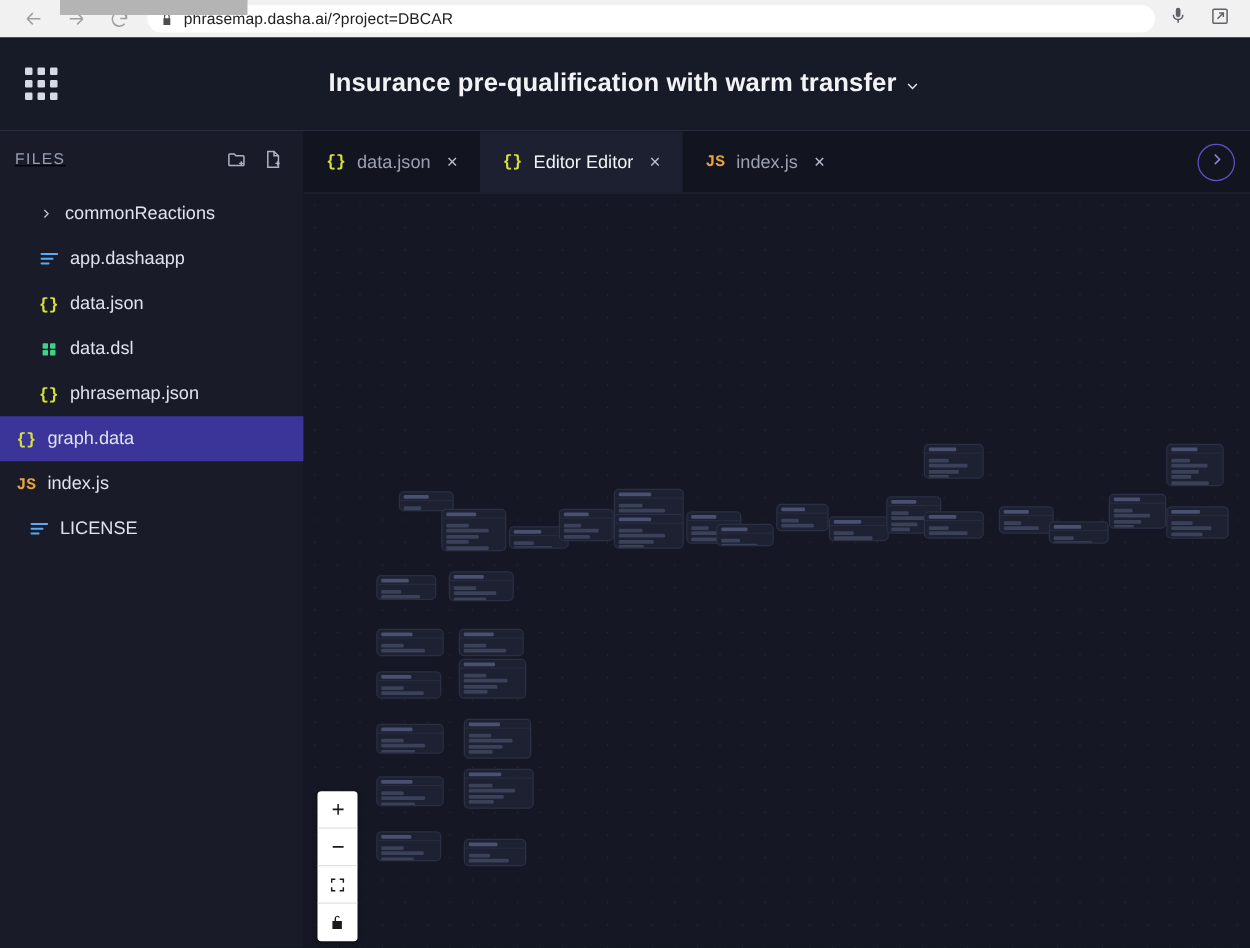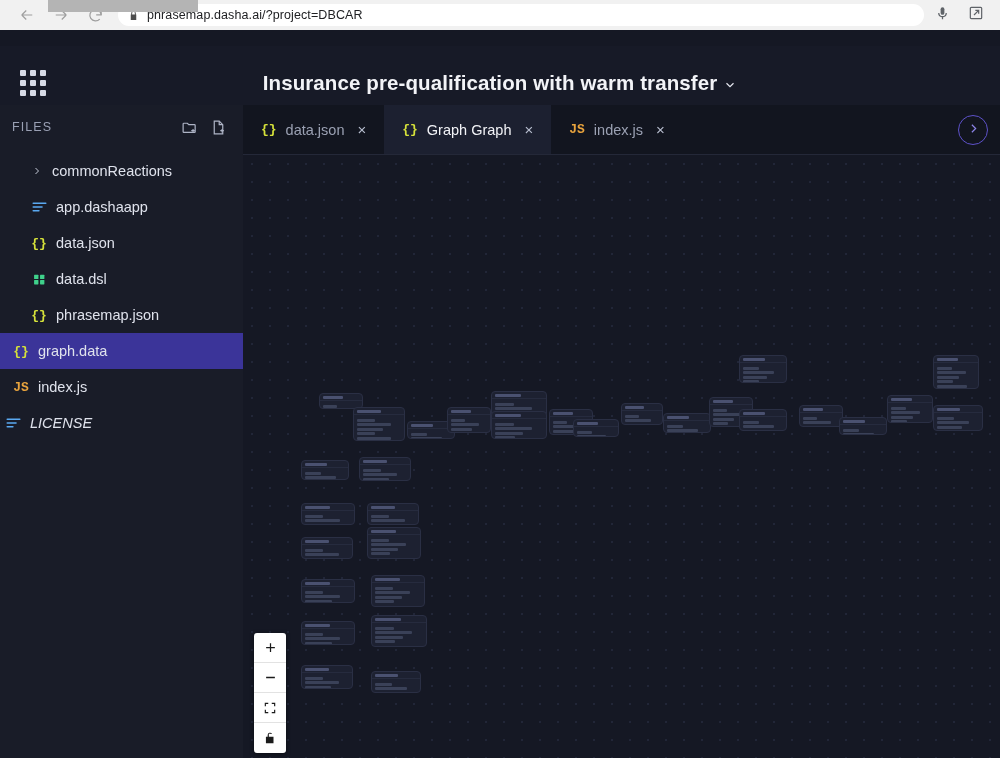--- a/index.html
+++ b/index.html
@@ -24,21 +24,21 @@
     flex:1; height:22px; margin:0 8px 0 6px; background:#fff;
     border-radius:11px; display:flex; align-items:center; padding:0 10px;
   }
   .lock { margin-right:8px; display:flex; }
   .url-text { font-size:12.5px; color:#202124; letter-spacing:.1px; white-space:nowrap; }
   .chrome-right { display:flex; align-items:center; gap:14px; padding-right:4px; }
   .chrome-icon { width:20px; height:20px; display:flex; align-items:center; justify-content:center; }
 
   
   .app-header {
-    position:absolute; top:46px; left:0; width:1000px; height:75px;
+    position:absolute; top:30px; left:0; width:1000px; height:75px;
     background:#171a27; display:flex; align-items:center;
     border-bottom:1px solid #272b3b;
   }
   .apps-grid { margin-left:20px; width:26px; height:26px;
     display:grid; grid-template-columns:repeat(3,6px); grid-template-rows:repeat(3,6px);
     gap:4px; }
   .apps-grid i { background:#d7dae6; border-radius:1px; display:block; width:6px; height:6px; }
   .header-title-wrap {
     position:absolute; left:0; right:0; display:flex; justify-content:center;
     align-items:center; gap:6px; pointer-events:none;
@@ -50,21 +50,21 @@
 
   
   .body-area { position:absolute; top:105px; left:0; width:1000px; height:653px; }
 
   
   .sidebar {
     position:absolute; left:0; top:0; width:243px; height:653px;
     background:#191c28;
   }
   .files-head {
-    height:44px; display:flex; align-items:center; padding:0 16px 0 12px;
+    height:44px; display:flex; align-items:center; padding:0 16px 0 12px;text-decoration:underline;
   }
   .files-label {
     font-size:12.5px; color:#9aa0b4; letter-spacing:1.1px; flex:1;
   }
   .files-actions { display:flex; gap:12px; }
   .files-actions span { display:flex; cursor:pointer; }
 
   .tree { padding-top:4px; }
   .tree-row {
     height:36px; display:flex; align-items:center; gap:8px;
@@ -275,41 +275,41 @@
           <span class="lbl">phrasemap.json</span>
         </div>
         <div class="tree-row selected" style="padding-left: 12px;">
           <span class="ficon ic-json">{}</span>
           <span class="lbl">graph.data</span>
         </div>
         <div class="tree-row" style="padding-left: 12px;">
           <span class="ficon ic-js">JS</span>
           <span class="lbl">index.js</span>
         </div>
-        <div class="tree-row" style="padding-left: 4px; font-style: italic;">
+        <div class="tree-row" style="padding-left: 22px;">
           <span class="ficon ic-lines">
             <svg width="15" height="12" viewBox="0 0 24 18" stroke="#5aa9f2" stroke-width="2.6" stroke-linecap="round">
               <path d="M2 3h20M2 9h14M2 15h9"></path>
             </svg>
           </span>
           <span class="lbl">LICENSE</span>
         </div>
       </div>
   </div>
 
   <div class="editor">
     <div class="tabbar" id="tabbar">
         <div class="tab">
           <span class="ticon ic-json">{}</span>
           <span>data.json</span>
           <span class="tclose">×</span>
         </div>
         <div class="tab active">
           <span class="ticon ic-json">{}</span>
-          <span>Graph Graph</span>
+          <span>Editor Editor</span>
           <span class="tclose">×</span>
         </div>
         <div class="tab">
           <span class="ticon ic-js">JS</span>
           <span>index.js</span>
           <span class="tclose">×</span>
         </div>
       </div>
 
     <div class="expand-btn">

